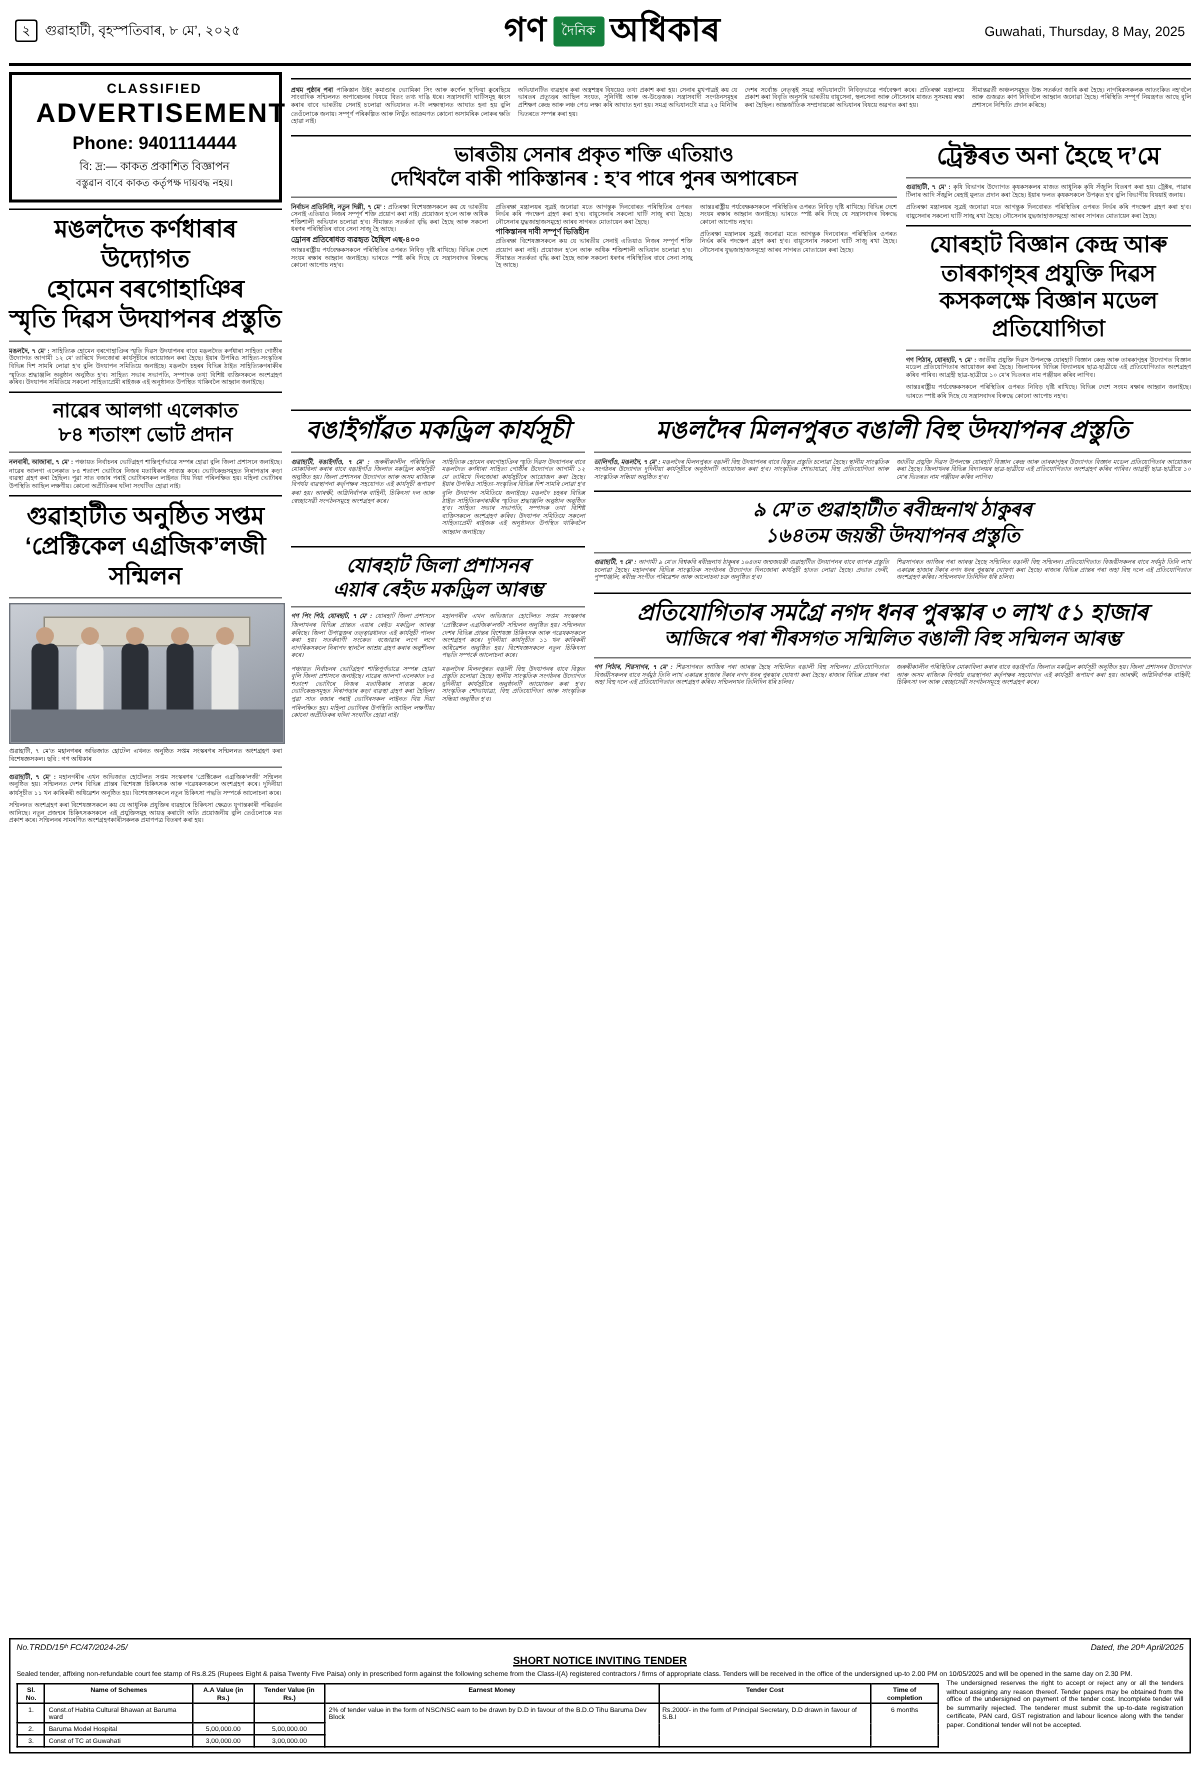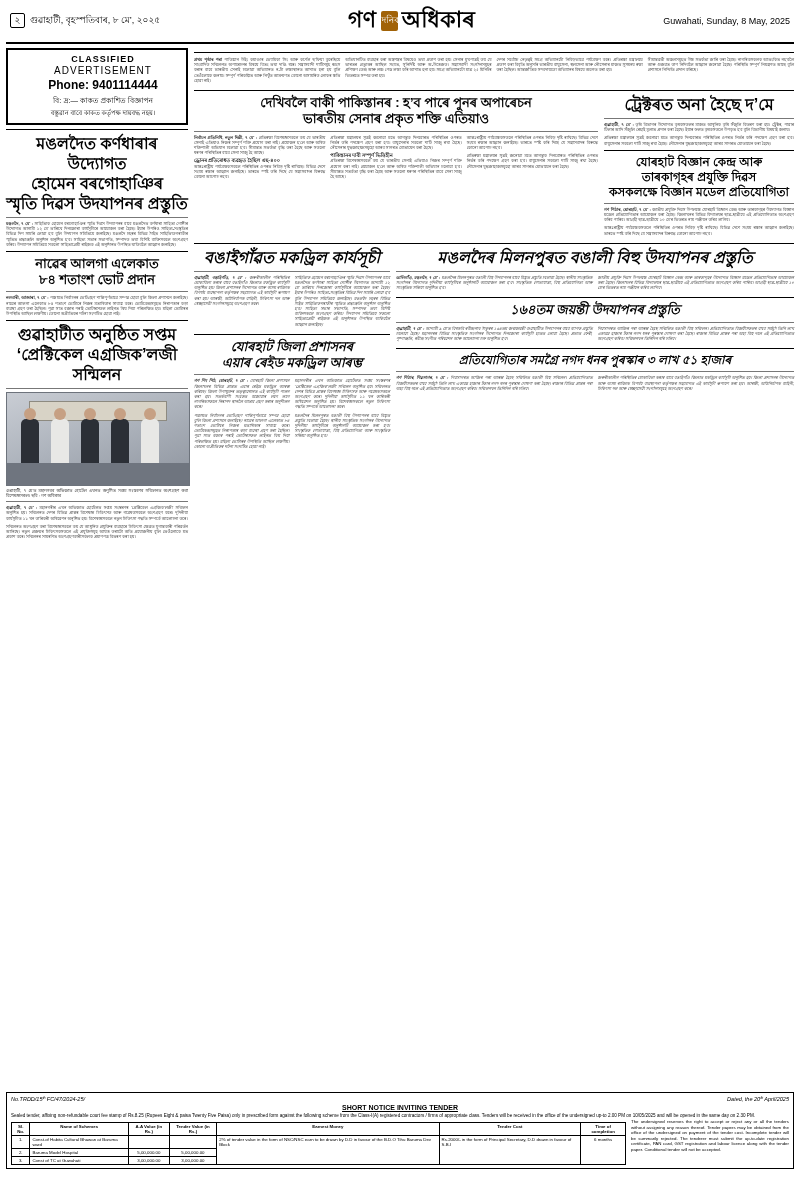--- a/index.html
+++ b/index.html
@@ -11,55 +11,55 @@
     overflow:hidden;
   }
   .page{width:800px;height:1179px;position:relative;box-sizing:border-box;padding:0 6px;}
 
   
   .masthead{display:flex;align-items:center;justify-content:space-between;border-bottom:2px solid #000;padding:2px 4px 3px 4px;}
   .mast-left{display:flex;align-items:center;gap:5px;font-size:9px;}
   .page-badge{width:13px;height:13px;border:1px solid #000;border-radius:2px;display:flex;align-items:center;justify-content:center;font-size:9px;}
   .mast-center{display:flex;align-items:center;gap:4px;}
   .logo-word{font-size:22px;font-weight:bold;letter-spacing:.5px;}
-  .logo-badge{width:17px;height:20px;background:#a16207;color:#fff;font-size:9px;display:flex;align-items:center;justify-content:center;border-radius:2px;}
+  .logo-badge{width:34px;height:20px;background:#15803d;color:#fff;font-size:9px;display:flex;align-items:center;justify-content:center;border-radius:2px;}
   .mast-right{font-size:9px;text-align:right;}
 
   
   .cols{display:flex;gap:6px;margin-top:4px;height:1040px;}
   .col{box-sizing:border-box;}
   .col-1{width:182px;}
 
   
   .body-text{
     font-size:4.1px;line-height:5.2px;text-align:justify;
     color:#111;
     word-spacing:0px;
   }
   .body-text p{margin:0 0 3px 0;}
 
   .hl{font-weight:bold;text-align:center;line-height:1.25;}
   .hl-xl{font-size:15px;}
   .hl-lg{font-size:13px;}
   .hl-md{font-size:16px;}
-  .hl-sm{font-size:12px;}
+  .hl-sm{font-size:15px;}
   .rule{border-top:1px solid #000;margin:4px 0;}
   .rule-thin{border-top:1px solid #777;margin:3px 0;}
 
   .subcols-2{display:flex;gap:5px;}
   .subcols-2 > div{flex:1;}
   .subcols-3{display:flex;gap:5px;}
   .subcols-3 > div{flex:1;}
   .subcols-4{display:flex;gap:5px;}
   .subcols-4 > div{flex:1;}
 
   
   .classified{border:2px solid #000;padding:4px 4px 5px 16px;text-align:center;}
   .cl-1{font-size:9px;font-weight:bold;letter-spacing:1px;}
-  .cl-2{font-size:10px;font-weight:normal;letter-spacing:1px;margin-top:1px;}
+  .cl-2{font-size:18px;font-weight:bold;letter-spacing:1px;margin-top:1px;}
   .cl-3{font-size:12px;font-weight:bold;margin-top:2px;}
   .cl-4{font-size:7.5px;margin-top:4px;line-height:1.35;}
   .cl-5{font-size:6.5px;margin-top:3px;line-height:1.35;}
 
   
   .photo{width:100%;height:92px;background:linear-gradient(160deg,#c9cdd4 0%,#aeb4bd 45%,#8e949e 100%);position:relative;overflow:hidden;border:1px solid #6d737c;}
   .photo .floor{position:absolute;left:0;right:0;bottom:0;height:22px;background:#6f757f;}
   .photo .person{position:absolute;bottom:20px;width:18px;height:46px;background:#2b2f36;border-radius:5px 5px 1px 1px;}
   .photo .person::after{content:"";position:absolute;top:-11px;left:3px;width:12px;height:12px;border-radius:50%;background:#c6a083;}
   .photo .person.light{background:#e8e8e6;}
@@ -87,21 +87,21 @@
   <div class="masthead">
     <div class="mast-left">
       <span class="page-badge">২</span>
       <span>গুৱাহাটী, বৃহস্পতিবাৰ, ৮ মে’, ২০২৫</span>
     </div>
     <div class="mast-center">
       <span class="logo-word">গণ</span>
       <span class="logo-badge">দৈনিক</span>
       <span class="logo-word">অধিকাৰ</span>
     </div>
-    <div class="mast-right">Guwahati, Sunday, 8 May, 2025</div>
+    <div class="mast-right">Guwahati, Thursday, 8 May, 2025</div>
   </div>
 
   <div class="cols">
 
     <div class="col col-1">
 
       <div class="classified">
         <div class="cl-1">CLASSIFIED</div>
         <div class="cl-2">ADVERTISEMENT</div>
         <div class="cl-3">Phone: 9401114444</div>
@@ -180,22 +180,22 @@
               <p>সীমান্তৱৰ্তী অঞ্চলসমূহত উচ্চ সতৰ্কতা জাৰি কৰা হৈছে। নাগৰিকসকলক আতংকিত নহ’বলৈ আৰু গুজৱত কাণ নিদিবলৈ আহ্বান জনোৱা হৈছে। পৰিস্থিতি সম্পূৰ্ণ নিয়ন্ত্ৰণত আছে বুলি প্ৰশাসনে নিশ্চিতি প্ৰদান কৰিছে।</p>
             </div>
         </div>
       </div>
 
       <div class="rule"></div>
 
       <div style="display:flex;gap:6px;">
 
         <div style="width:404px;">
+          <div class="hl hl-lg">ভাৰতীয় সেনাৰ প্ৰকৃত শক্তি এতিয়াও</div>
           <div class="hl hl-lg">দেখিবলৈ বাকী পাকিস্তানৰ : হ’ব পাৰে পুনৰ অপাৰেচন</div>
-          <div class="hl hl-lg">ভাৰতীয় সেনাৰ প্ৰকৃত শক্তি এতিয়াও</div>
           <div class="rule-thin"></div>
           <div class="subcols-3 body-text">
             <div>
               <p><span class="byline">নিৰ্বাচন প্ৰতিনিধি, নতুন দিল্লী, ৭ মে’ :</span>
               <span>প্ৰতিৰক্ষা বিশেষজ্ঞসকলে কয় যে ভাৰতীয় সেনাই এতিয়াও নিজৰ সম্পূৰ্ণ শক্তি প্ৰয়োগ কৰা নাই। প্ৰয়োজন হ’লে আৰু অধিক শক্তিশালী অভিযান চলোৱা হ’ব। সীমান্তত সতৰ্কতা বৃদ্ধি কৰা হৈছে আৰু সকলো ধৰণৰ পৰিস্থিতিৰ বাবে সেনা সাজু হৈ আছে।</span></p>
               <div class="smallcap">ড্ৰোনৰ প্ৰতিৰোধত ব্যৱহৃত হৈছিল এছ-৪০০</div>
               <p>আন্তঃৰাষ্ট্ৰীয় পৰ্যবেক্ষকসকলে পৰিস্থিতিৰ ওপৰত নিবিড় দৃষ্টি ৰাখিছে। বিভিন্ন দেশে সংযম ৰক্ষাৰ আহ্বান জনাইছে। ভাৰতে স্পষ্ট কৰি দিছে যে সন্ত্ৰাসবাদৰ বিৰুদ্ধে কোনো আপোচ নহ’ব।</p>
             </div>
             <div>
               <p>প্ৰতিৰক্ষা মন্ত্ৰালয়ৰ সূত্ৰই জনোৱা মতে আগন্তুক দিনবোৰত পৰিস্থিতিৰ ওপৰত নিৰ্ভৰ কৰি পদক্ষেপ গ্ৰহণ কৰা হ’ব। বায়ুসেনাৰ সকলো ঘাটি সাজু ৰখা হৈছে। নৌসেনাৰ যুদ্ধজাহাজসমূহো আৰব সাগৰত মোতায়েন কৰা হৈছে।</p>
@@ -269,33 +269,35 @@
           <div class="subcols-2 body-text">
             <div>
                 <p><span class="byline">ডালিগাঁও, মঙলদৈ, ৭ মে’ :</span>
               <span>মঙলদৈৰ মিলনপুৰত বঙালী বিহু উদযাপনৰ বাবে বিস্তৃত প্ৰস্তুতি চলোৱা হৈছে। স্থানীয় সাংস্কৃতিক সংগঠনৰ উদ্যোগত দুদিনীয়া কাৰ্যসূচীৰে অনুষ্ঠানটি আয়োজন কৰা হ’ব। সাংস্কৃতিক শোভাযাত্ৰা, বিহু প্ৰতিযোগিতা আৰু সাংস্কৃতিক সন্ধিয়া অনুষ্ঠিত হ’ব।</span></p>
               </div>
             <div>
                 <p>জাতীয় প্ৰযুক্তি দিৱস উপলক্ষে যোৰহাট বিজ্ঞান কেন্দ্ৰ আৰু তাৰকাগৃহৰ উদ্যোগত বিজ্ঞান মডেল প্ৰতিযোগিতাৰ আয়োজন কৰা হৈছে। জিলাখনৰ বিভিন্ন বিদ্যালয়ৰ ছাত্ৰ-ছাত্ৰীয়ে এই প্ৰতিযোগিতাত অংশগ্ৰহণ কৰিব পাৰিব। আগ্ৰহী ছাত্ৰ-ছাত্ৰীয়ে ১০ মে’ৰ ভিতৰত নাম পঞ্জীয়ন কৰিব লাগিব।</p>
               </div>
           </div>
           <div class="rule"></div>
+          <div class="hl hl-lg">৯ মে’ত গুৱাহাটীত ৰবীন্দ্ৰনাথ ঠাকুৰৰ</div>
           <div class="hl hl-lg">১৬৪তম জয়ন্তী উদযাপনৰ প্ৰস্তুতি</div>
           <div class="rule-thin"></div>
           <div class="subcols-2 body-text">
             <div>
                 <p><span class="byline">গুৱাহাটী, ৭ মে’ :</span>
               <span>আগামী ৯ মে’ত বিশ্বকবি ৰবীন্দ্ৰনাথ ঠাকুৰৰ ১৬৪তম জন্মজয়ন্তী গুৱাহাটীত উদযাপনৰ বাবে ব্যাপক প্ৰস্তুতি চলোৱা হৈছে। মহানগৰৰ বিভিন্ন সাংস্কৃতিক সংগঠনৰ উদ্যোগত দিনজোৰা কাৰ্যসূচী হাতত লোৱা হৈছে। প্ৰভাত ফেৰী, পুষ্পাঞ্জলি, ৰবীন্দ্ৰ সংগীত পৰিৱেশন আৰু আলোচনা চক্ৰ অনুষ্ঠিত হ’ব।</span></p>
               </div>
             <div>
                 <p>শিৱসাগৰত আজিৰ পৰা আৰম্ভ হৈছে সন্মিলিত বঙালী বিহু সন্মিলন। প্ৰতিযোগিতাত বিজয়ীসকলৰ বাবে সৰ্বমুঠ তিনি লাখ একাৱন্ন হাজাৰ টকাৰ নগদ ধনৰ পুৰস্কাৰ ঘোষণা কৰা হৈছে। ৰাজ্যৰ বিভিন্ন প্ৰান্তৰ পৰা অহা বিহু দলে এই প্ৰতিযোগিতাত অংশগ্ৰহণ কৰিব। সন্মিলনখন তিনিদিন ধৰি চলিব।</p>
               </div>
           </div>
           <div class="rule"></div>
           <div class="hl hl-sm">প্ৰতিযোগিতাৰ সমগ্ৰৈ নগদ ধনৰ পুৰস্কাৰ ৩ লাখ ৫১ হাজাৰ</div>
+          <div class="hl hl-lg">আজিৰে পৰা শীৰসগত সন্মিলিত বঙালী বিহু সন্মিলন আৰম্ভ</div>
           <div class="rule-thin"></div>
           <div class="subcols-2 body-text">
             <div>
                 <p><span class="byline">গণ পিঠাৰ, শিৱসাগৰ, ৭ মে’ :</span>
               <span>শিৱসাগৰত আজিৰ পৰা আৰম্ভ হৈছে সন্মিলিত বঙালী বিহু সন্মিলন। প্ৰতিযোগিতাত বিজয়ীসকলৰ বাবে সৰ্বমুঠ তিনি লাখ একাৱন্ন হাজাৰ টকাৰ নগদ ধনৰ পুৰস্কাৰ ঘোষণা কৰা হৈছে। ৰাজ্যৰ বিভিন্ন প্ৰান্তৰ পৰা অহা বিহু দলে এই প্ৰতিযোগিতাত অংশগ্ৰহণ কৰিব। সন্মিলনখন তিনিদিন ধৰি চলিব।</span></p>
               </div>
             <div>
                 <p>জৰুৰীকালীন পৰিস্থিতিৰ মোকাবিলা কৰাৰ বাবে বঙাইগাঁও জিলাত মকড্ৰিল কাৰ্যসূচী অনুষ্ঠিত হয়। জিলা প্ৰশাসনৰ উদ্যোগত আৰু অসম ৰাজ্যিক বিপৰ্যয় ব্যৱস্থাপনা কৰ্তৃপক্ষৰ সহযোগত এই কাৰ্যসূচী ৰূপায়ণ কৰা হয়। আৰক্ষী, অগ্নিনিৰ্বাপক বাহিনী, চিকিৎসা দল আৰু স্বেচ্ছাসেৱী সংগঠনসমূহে অংশগ্ৰহণ কৰে।</p>
               </div>
           </div>

